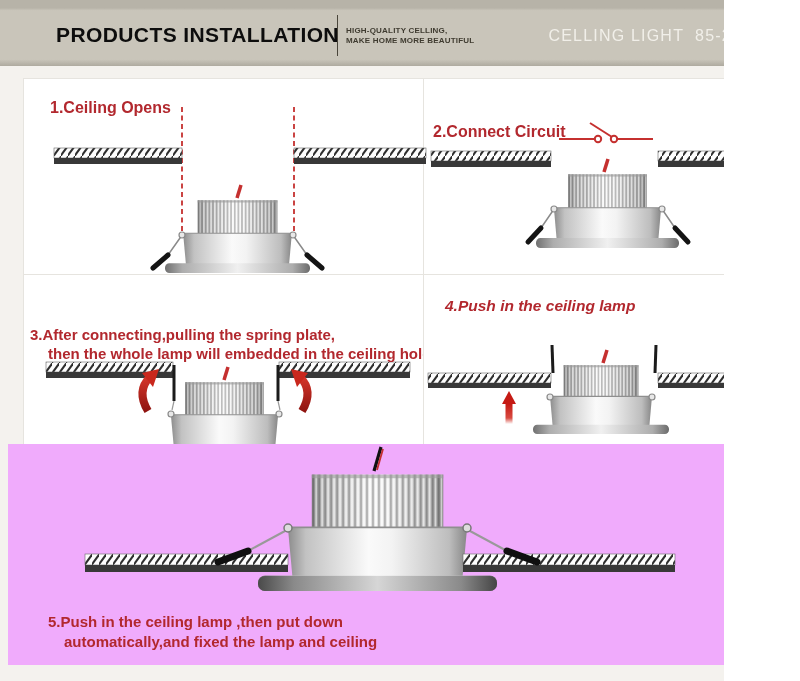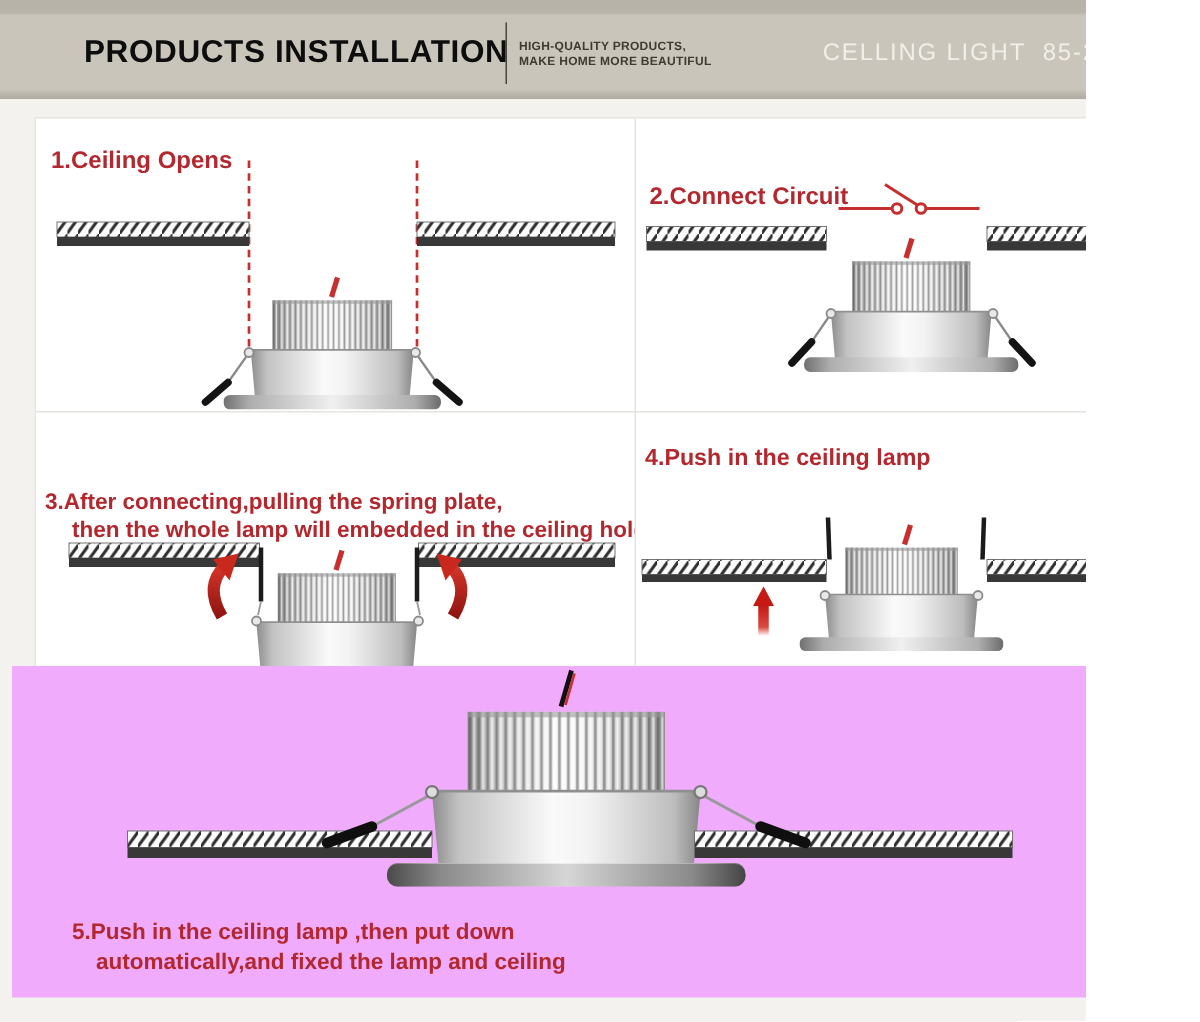--- a/index.html
+++ b/index.html
@@ -16,32 +16,32 @@
     font-weight:bold;color:#3f3b30;letter-spacing:.2px;}
   .header-product{position:absolute;right:36px;top:0;height:66px;line-height:72px;
     font-size:16px;color:#f1efe9;letter-spacing:1.2px;white-space:pre;}
 
   
   .grid-panel{position:absolute;left:23px;top:78px;width:772px;height:377px;
     background:#fff;border:1px solid #e6e4df;box-sizing:border-box;}
   .vline{position:absolute;left:399px;top:0;width:1px;height:100%;background:#e6e4df;}
   .hline{position:absolute;left:0;top:195px;width:100%;height:1px;background:#e6e4df;}
   .cell{position:absolute;overflow:hidden;}
-  .cell1{left:0;top:0;width:399px;height:195px;}
+  .cell1{left:16px;top:0;width:399px;height:195px;}
   .cell2{left:400px;top:0;width:371px;height:195px;}
   .cell3{left:0;top:196px;width:399px;height:180px;}
   .cell4{left:400px;top:196px;width:371px;height:180px;}
   .cell svg{position:absolute;left:0;top:0;}
 
   .step-title{position:absolute;z-index:2;color:#b2282e;font-weight:bold;white-space:nowrap;}
   .t1{left:10px;top:20px;font-size:16px;}
   .t2{left:9px;top:20px;font-size:16px;margin-top:24px;}
   .t3{left:6px;top:22px;font-size:15px;line-height:19px;margin-top:28px;}
   .t3 .line2{text-indent:18px;}
-  .t4{left:6px;top:22px;font-size:15.5px;}
+  .t4{left:21px;top:22px;font-size:15.5px;font-style:italic;}
 
   
   .bottom-panel{position:absolute;left:8px;top:444px;width:787px;height:221px;background:#f0abfc;}
   .bottom-panel svg{position:absolute;left:0;top:0;}
   .caption5{position:absolute;left:40px;top:168px;z-index:2;color:#b2282e;
     font-weight:bold;font-size:15px;line-height:20px;white-space:nowrap;}
   .caption5 .line2{text-indent:16px;}
 </style>
 </head>
 <body>
@@ -97,21 +97,21 @@
         <line x1="25" y1="47" x2="175" y2="47" stroke="#8f8f8f" stroke-width="1.5"></line>
         <rect x="0" y="87" width="200" height="13" rx="6" fill="url(#g-flange)"></rect>
       </symbol>
     </defs>
   </svg>
 
   <div class="header">
     <div class="header-title">PRODUCTS INSTALLATION</div>
     <div class="header-divider"></div>
     <div class="header-tagline">
-      <div>HIGH-QUALITY PRODUCTS,</div>
+      <div>HIGH-QUALITY CELLING,</div>
       <div>MAKE HOME MORE BEAUTIFUL</div>
     </div>
     <div class="header-product">CELLING LIGHT  85-265V</div>
   </div>
 
   <div class="grid-panel">
     <div class="vline"></div>
     <div class="hline"></div>
 
     <div class="cell cell1">

